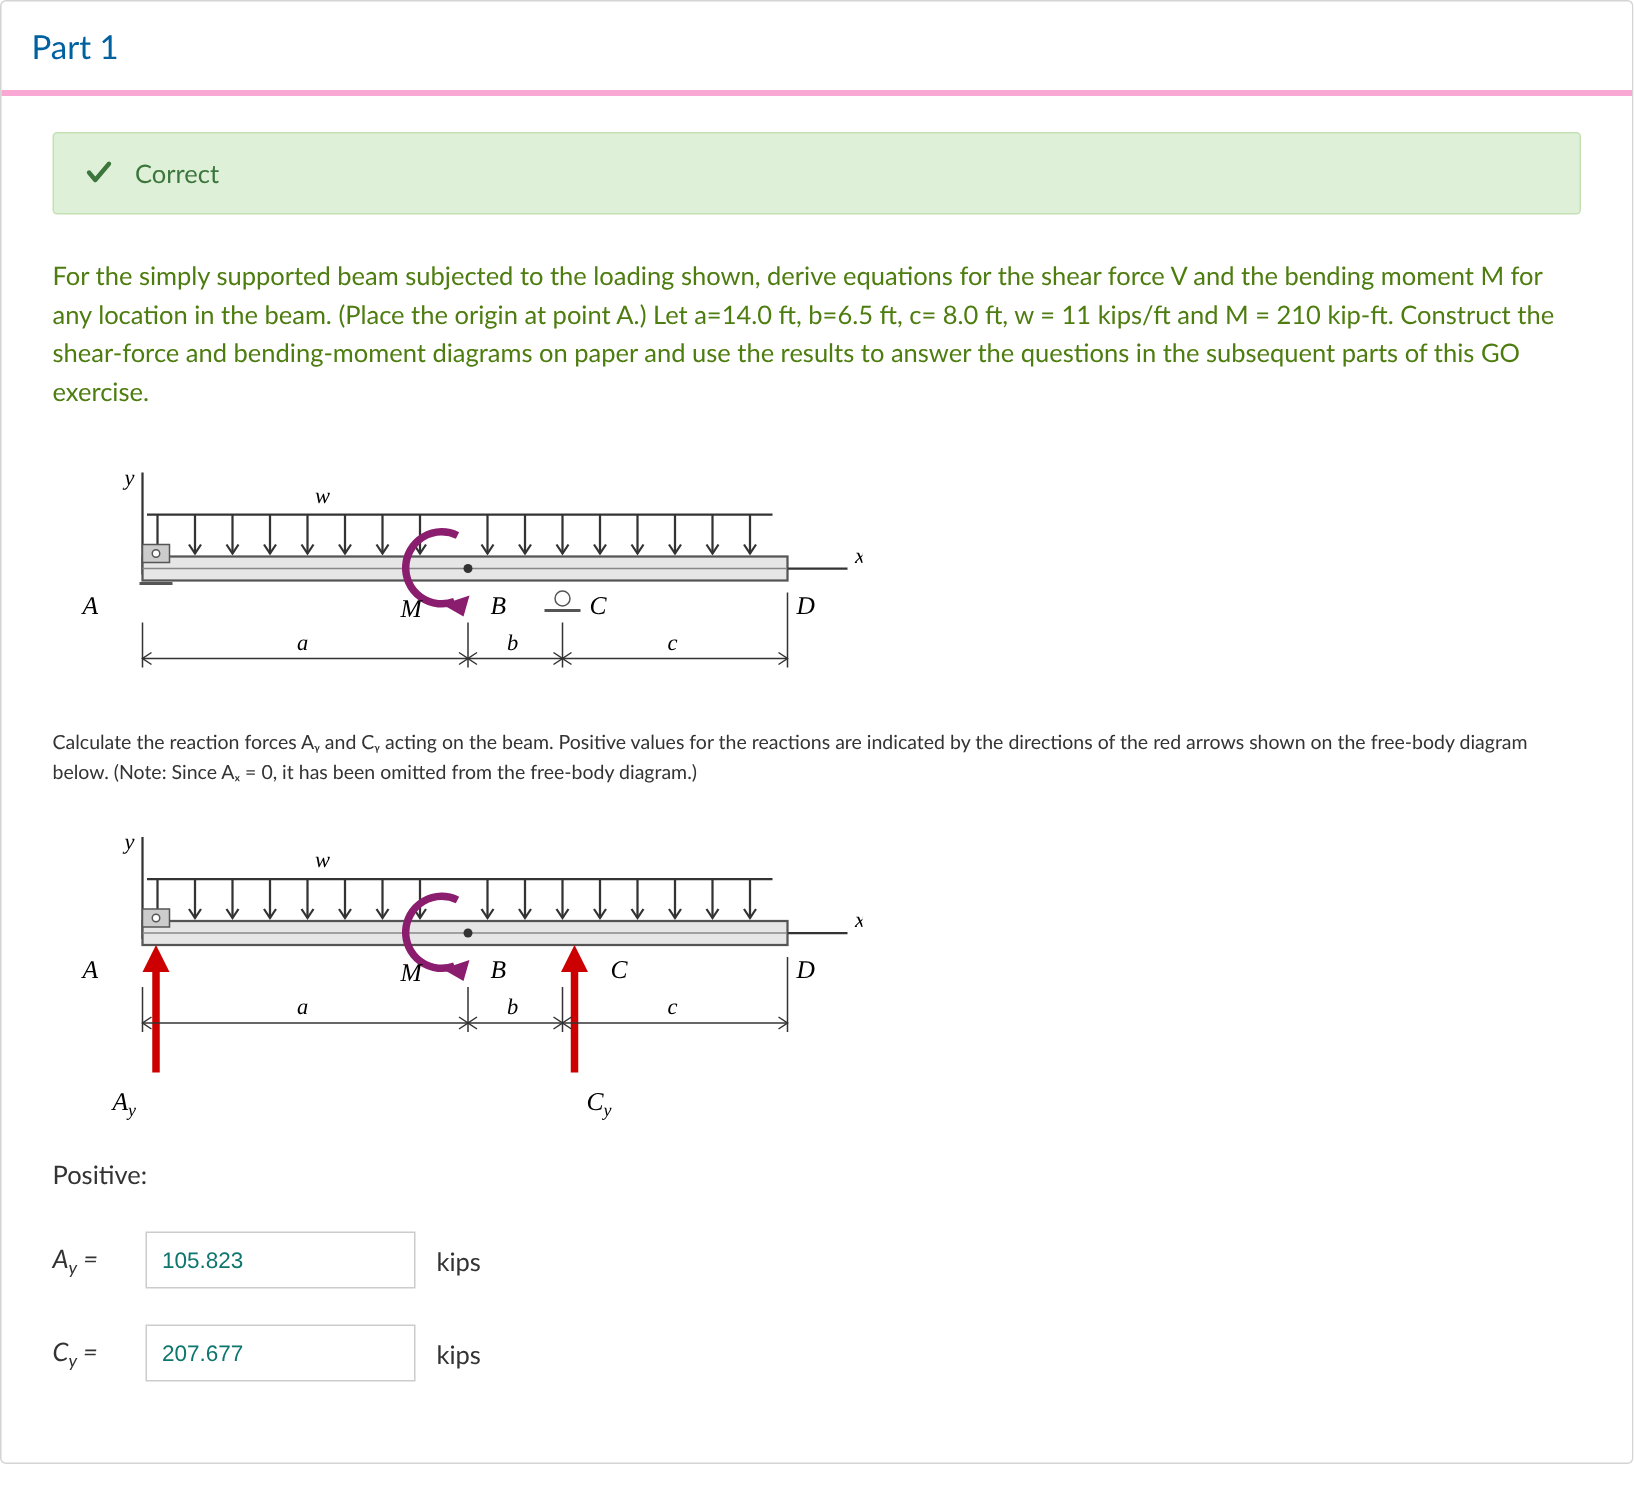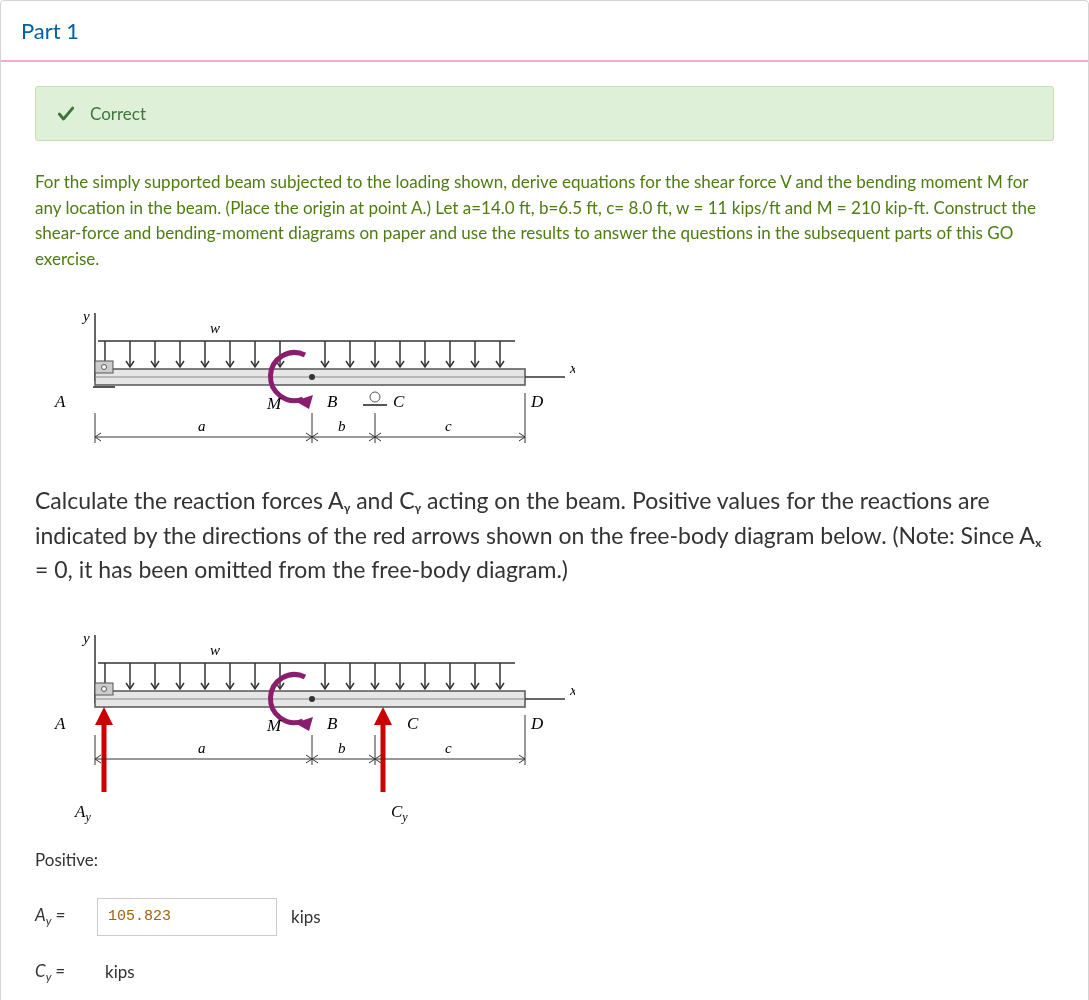--- a/index.html
+++ b/index.html
@@ -15,38 +15,37 @@
       width: 1089px;
       height: 1000px;
     }
     .main-card {
       border: 1px solid #d4d4d4;
       border-radius: 4px;
       margin: 0;
     }
     .part-header {
       padding: 16px 20px;
-      border-bottom: 2px solid #f9a8d4;
+      border-bottom: 4px solid #f9a8d4;
     }
     .part-title {
       color: #0061a0;
       font-size: 22px;
       font-weight: 400;
     }
     .part-body {
       padding: 24px 34px 30px 34px;
     }
     .status-banner {
       background: #dff0d8;
       border: 1px solid #c5e0b4;
       border-radius: 3px;
       padding: 16px 20px;
       margin-bottom: 28px;
       display: flex;
-      align-items: center;
       gap: 14px;
       color: #3c763d;
     }
     .status-banner .check-icon {
       width: 20px;
       height: 20px;
       color: #3c763d;
       flex-shrink: 0;
     }
     .status-banner .status-text {
@@ -63,24 +62,24 @@
       width: 540px;
       height: 160px;
       margin-bottom: 18px;
       position: relative;
     }
     .beam-svg {
       width: 100%;
       height: 100%;
     }
     .instruction-text {
-      font-size: 23px;
+      font-size: 13px;
       line-height: 1.5;
       color: #333;
-      margin-bottom: 40px;
+      margin-bottom: 26px;
     }
     .answers-section {
       margin-top: 22px;
     }
     .answers-label {
       font-size: 17px;
       margin-bottom: 28px;
     }
     .answer-row {
       display: flex;
@@ -95,22 +94,22 @@
     }
     .answer-label sub {
       font-size: 12px;
     }
     .answer-input {
       width: 180px;
       height: 38px;
       border: 1px solid #ccc;
       padding: 6px 10px;
       font-size: 15px;
-      font-family: Liberation Mono, monospace;
-      color: #a16207;
+      font-family: Liberation Sans, sans-serif;
+      color: #0f766e;
     }
     .answer-unit {
       font-size: 17px;
       margin-left: 8px;
     }
     .italic { font-style: italic; }
   </style>
 </head>
 <body>
 
@@ -324,18 +323,19 @@
       <div class="answers-label">Positive:</div>
 
       <div class="answer-row">
         <div class="answer-label"><span class="italic">A</span><sub class="italic">y</sub><span> = </span></div>
         <input class="answer-input" type="text" value="105.823" style="">
         <div class="answer-unit">kips</div>
       </div>
 
       <div class="answer-row">
         <div class="answer-label"><span class="italic">C</span><sub class="italic">y</sub><span> = </span></div>
+        <input class="answer-input" type="text" value="207.677" style="">
         <div class="answer-unit">kips</div>
       </div>
     </div>
 
   </div>
 </div>
 
 </body></html>

